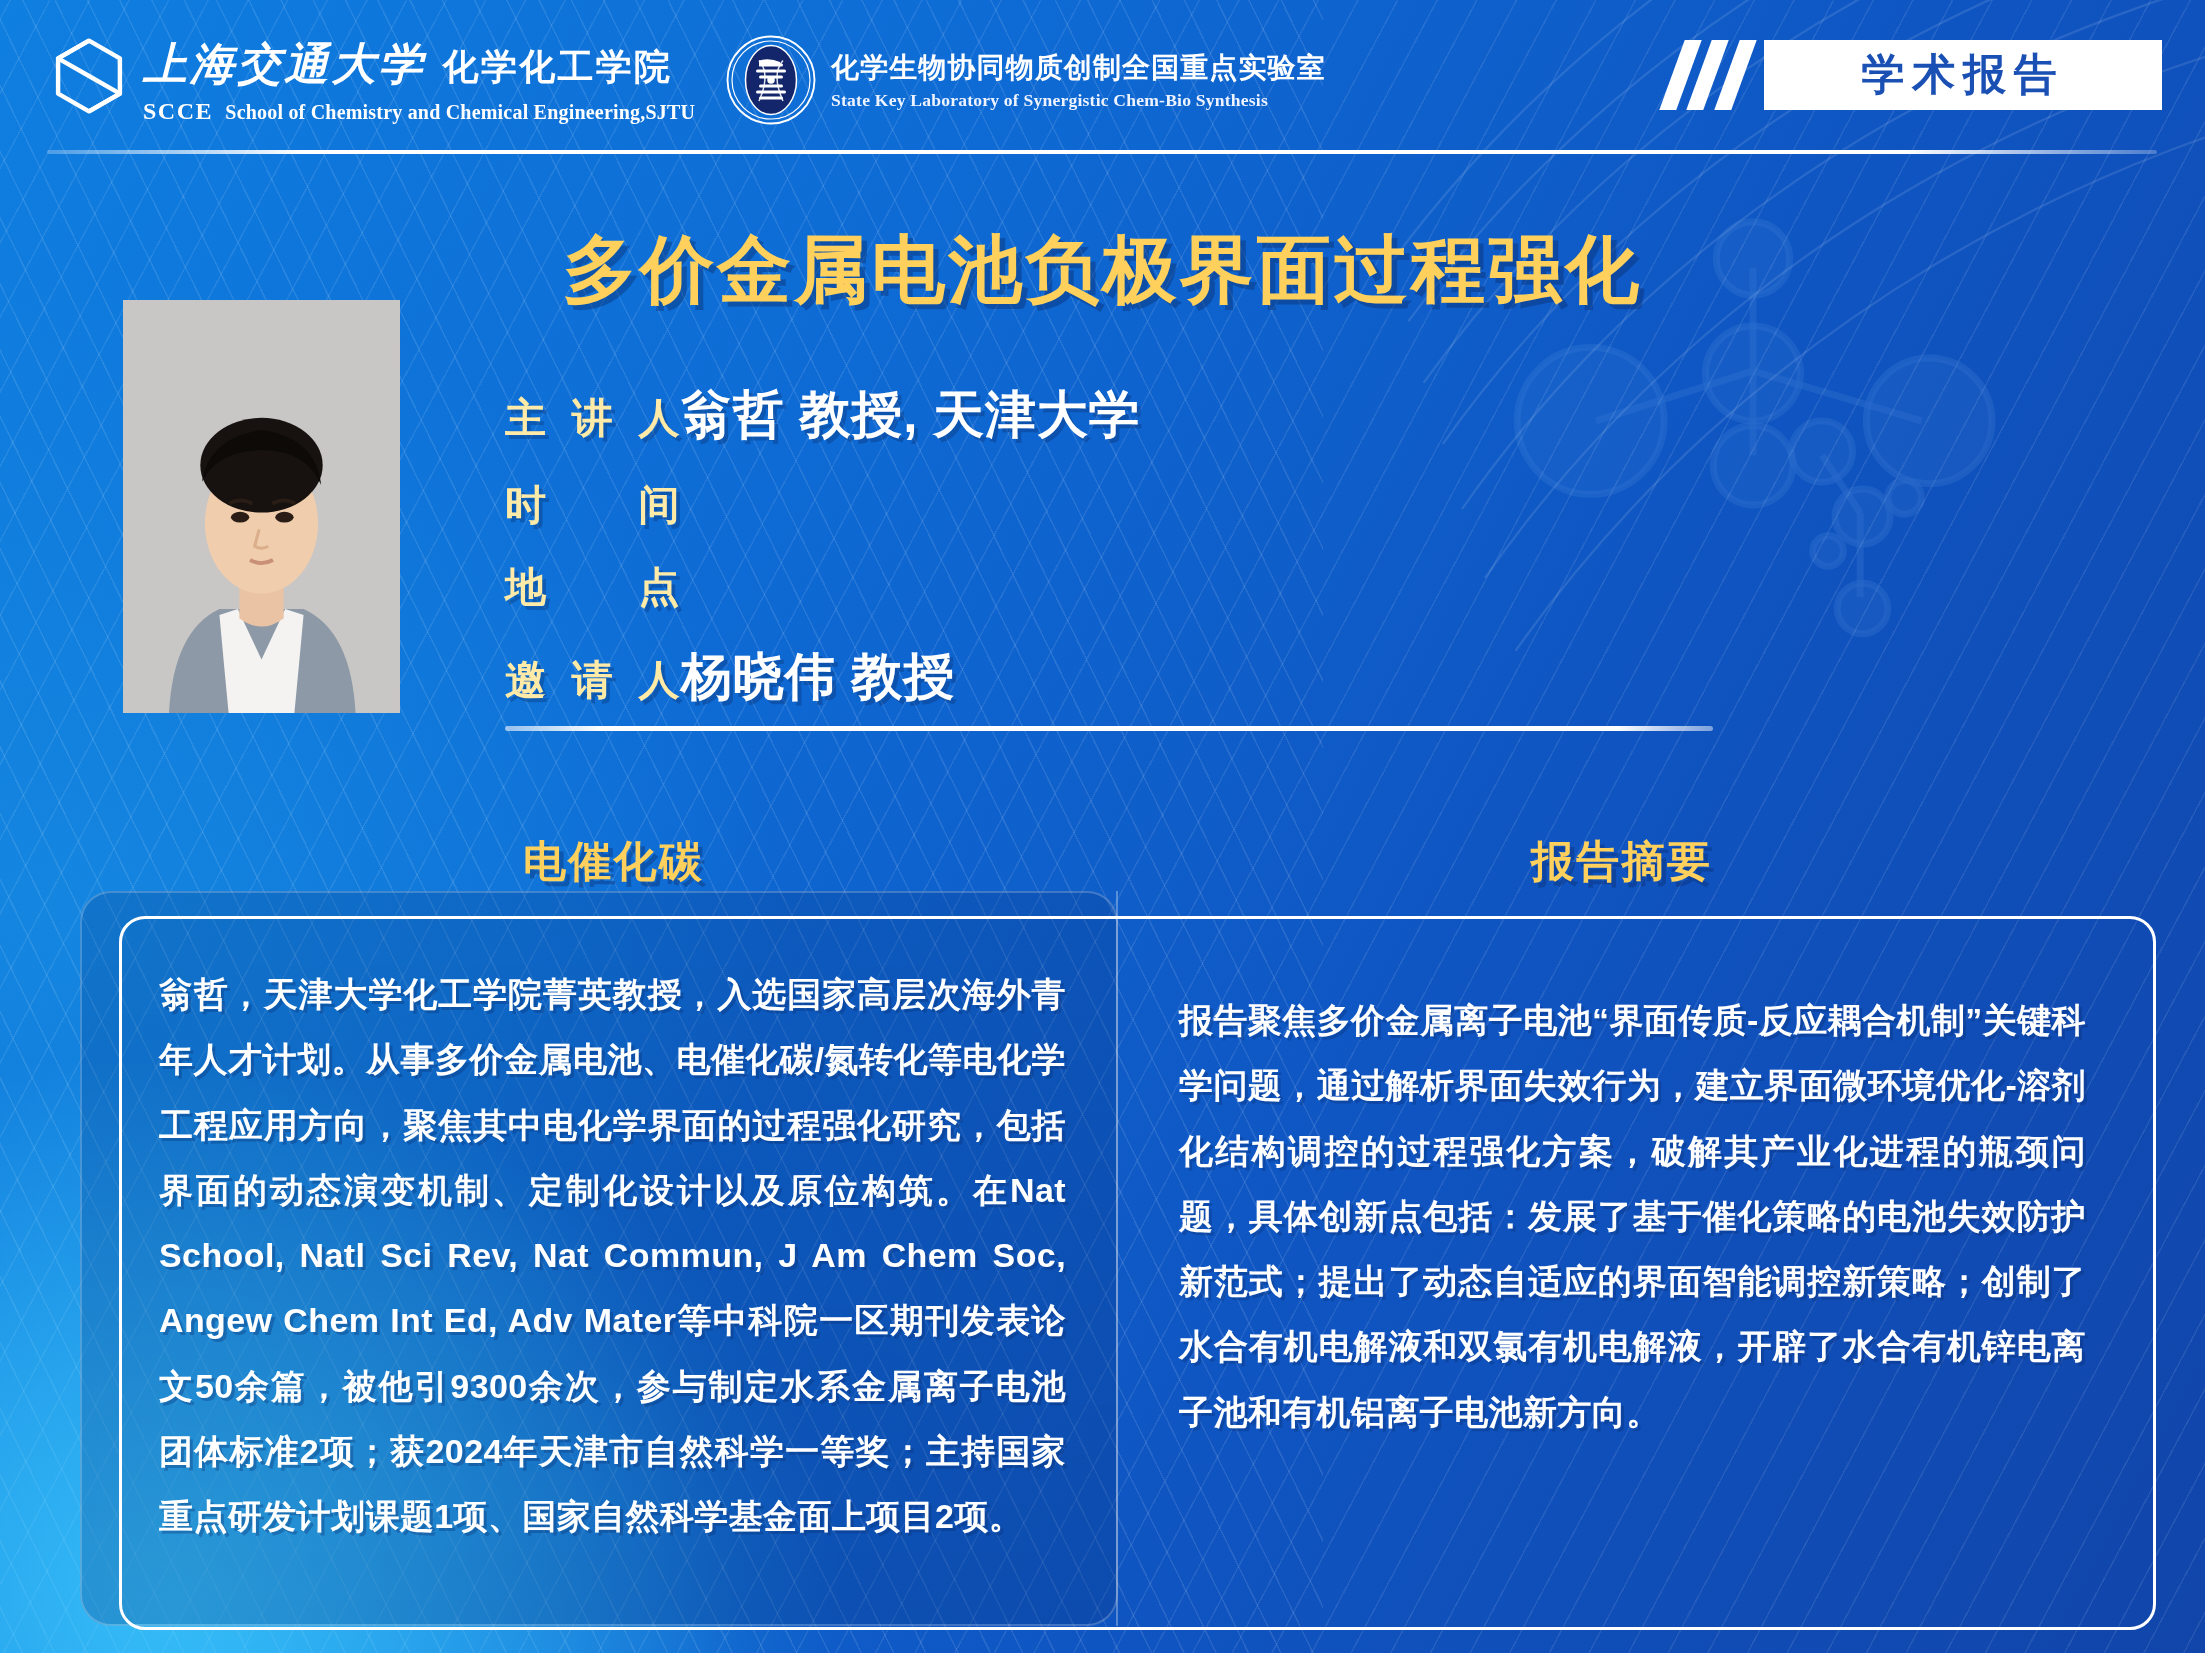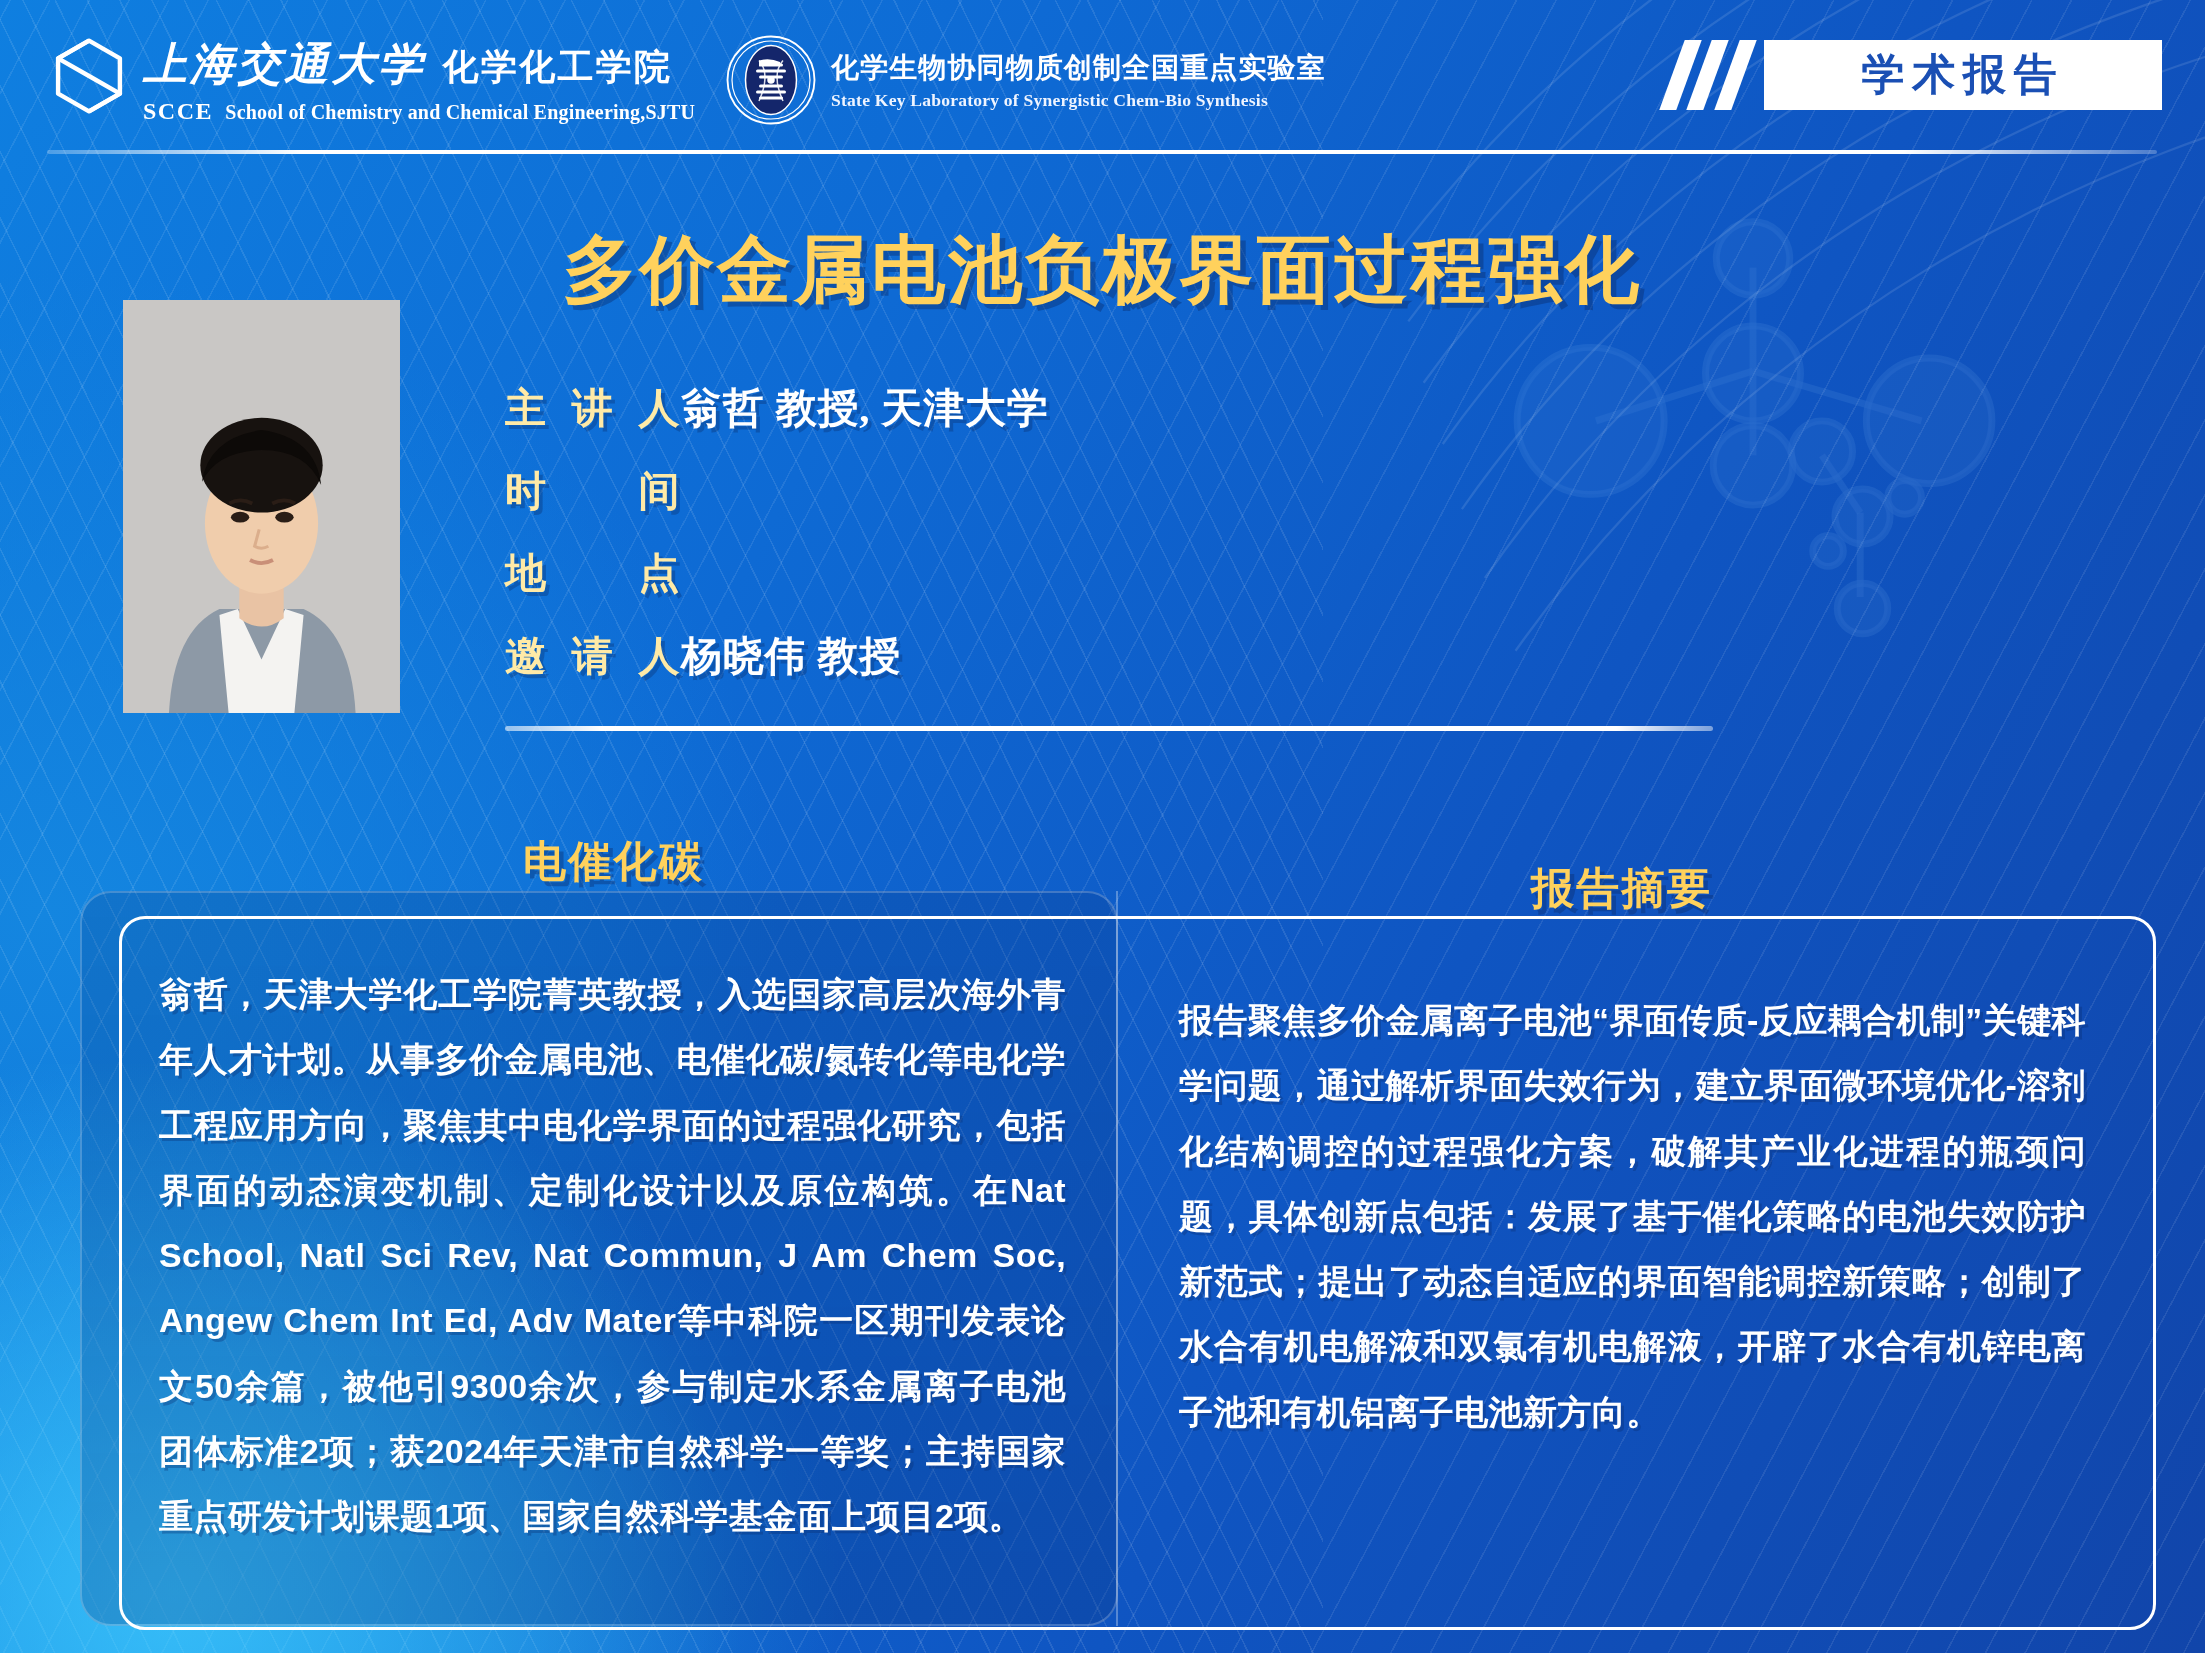--- a/index.html
+++ b/index.html
@@ -88,31 +88,31 @@
           background:linear-gradient(160deg,#cfcdca 0%,#c3c1bf 55%,#b9b7b5 100%);
           overflow:hidden; }
   #photo svg{ width:100%; height:100%; display:block; }
 
   
   #info{ position:absolute; left:505px; top:381px; width:1256px; }
   .info-row{ display:flex; align-items:baseline; margin-bottom:27.6px; white-space:nowrap; }
   .info-label{ font-size:41px; font-weight:700; color:#ffeaa7; letter-spacing:1.5px;
                width:176px; flex:none; text-shadow:3.8px 3.8px 0 rgba(10,45,110,.35);
                display:flex; justify-content:space-between;}
-  .info-value{ font-size:41px; font-weight:700; color:#ffffff; letter-spacing:0.8px;
-               text-shadow:3.8px 3.8px 0 rgba(10,45,110,.35);font-family:Liberation Serif, serif; }
+  .info-value{ font-size:51px; font-weight:700; color:#ffffff; letter-spacing:0.8px;
+               text-shadow:3.8px 3.8px 0 rgba(10,45,110,.35); }
   #info-rule{ position:absolute; left:505px; top:726px; width:1208px; height:5.4px;
               background:linear-gradient(90deg,rgba(255,255,255,.55),#ffffff 8%,#ffffff 92%,rgba(255,255,255,.45));
               border-radius:3.1px; }
 
   
   .sec-head{ position:absolute; font-size:43px; font-weight:800; color:#ffd15c;
              letter-spacing:2.3px; text-shadow:4.6px 4.6px 0 rgba(10,45,110,.40); }
   #head-bio{ left:523px; top:833px; }
-  #head-abs{ left:1531px; top:860px; }
+  #head-abs{ left:1531px; top:833px; }
 
   
   #panel-shadow{
     position:absolute; left:80px; top:891px; width:1038px; height:735px;
     background:linear-gradient(180deg, rgba(8,48,120,.20), rgba(8,48,120,.26));
     border:2.3px solid rgba(255,255,255,.22);
     border-radius:31px 31px 31px 31px;
   }
   #panel-box{
     position:absolute; left:119px; top:916px; width:2037px; height:714px;

